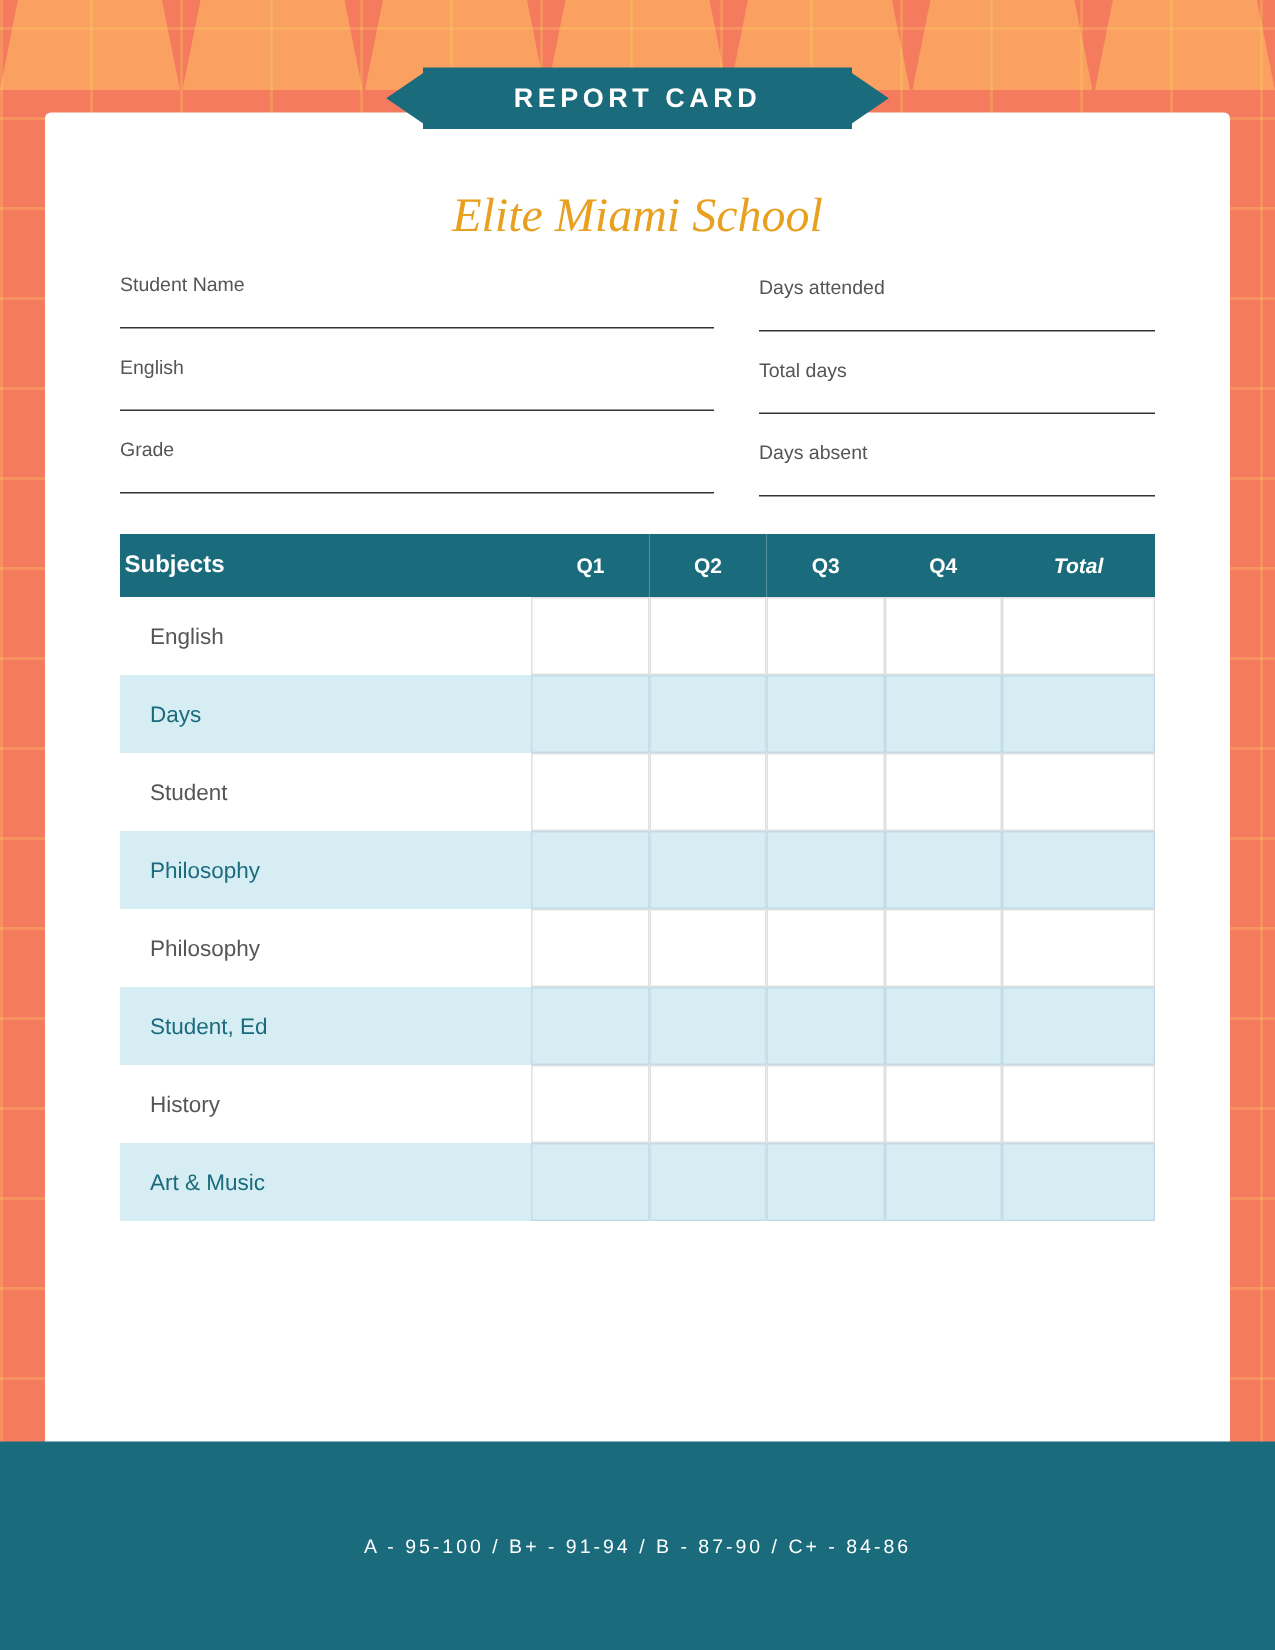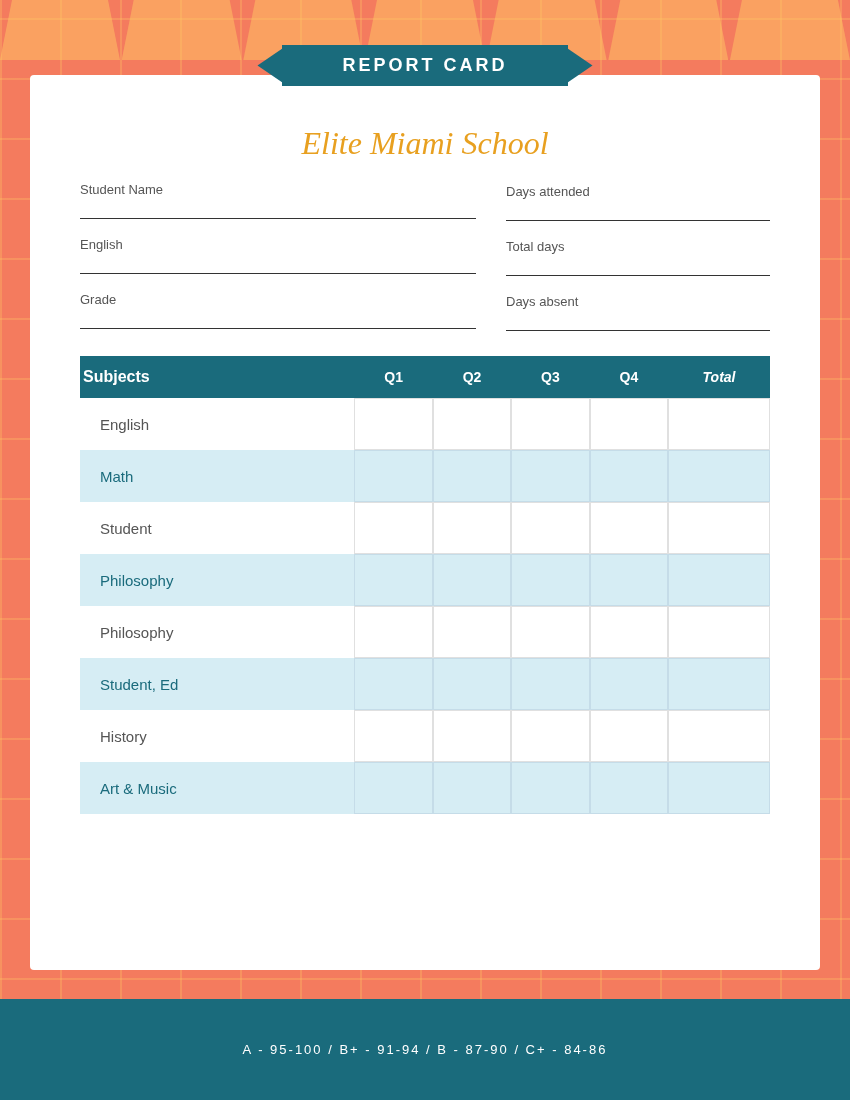--- a/index.html
+++ b/index.html
@@ -222,21 +222,21 @@
     tr.row-white td.grade-cell {
       border: 1px solid #e0e0e0;
     }
 
     
     .grading-scale {
       position: absolute;
       bottom: 0;
       left: 0;
       right: 0;
-      height: 101px;
+      height: 139px;
       background: #1a6b7c;
       z-index: 2;
       display: flex;
       flex-direction: column;
       justify-content: center;
       align-items: center;
       gap: 8px;
     }
 
     .scale-line {
@@ -317,21 +317,21 @@
       <tbody id="grade-tbody">
       <tr class="row-white">
             <td class="subject-cell">English</td>
             <td class="grade-cell"></td>
             <td class="grade-cell"></td>
             <td class="grade-cell"></td>
             <td class="grade-cell"></td>
             <td class="grade-cell"></td>
           </tr>
           <tr class="row-blue">
-            <td class="subject-cell">Math</td>
+            <td class="subject-cell">Days</td>
             <td class="grade-cell"></td>
             <td class="grade-cell"></td>
             <td class="grade-cell"></td>
             <td class="grade-cell"></td>
             <td class="grade-cell"></td>
           </tr>
           <tr class="row-white">
             <td class="subject-cell">Student</td>
             <td class="grade-cell"></td>
             <td class="grade-cell"></td>

